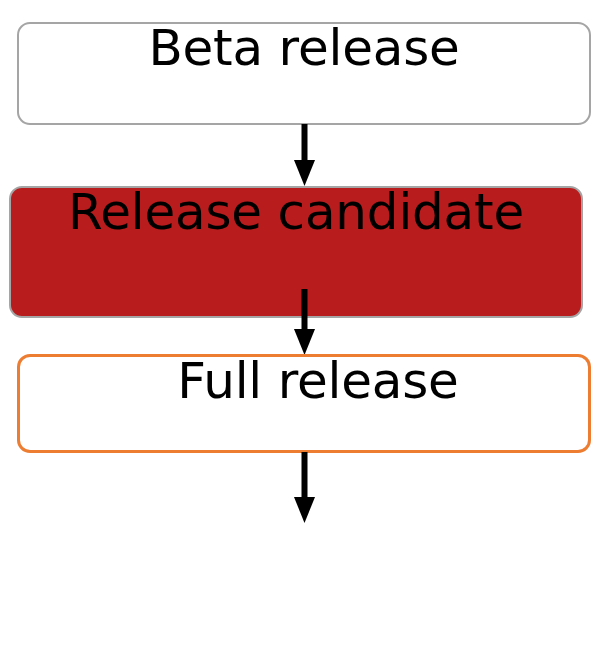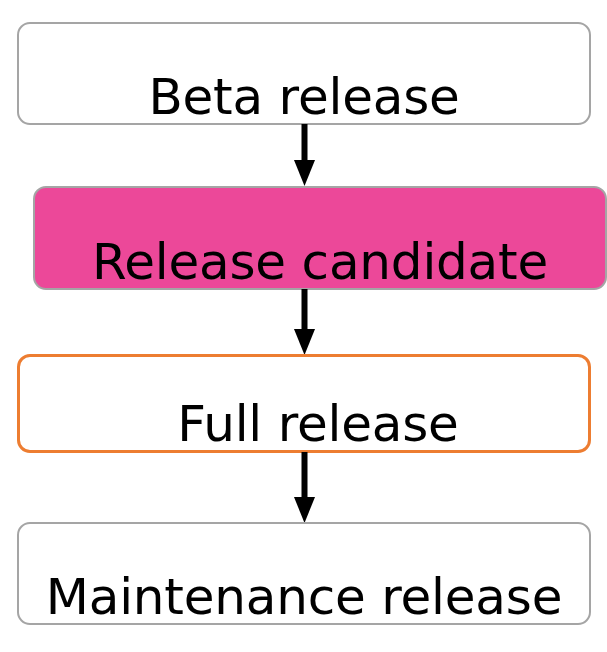--- a/index.html
+++ b/index.html
@@ -15,21 +15,21 @@
     overflow: hidden;
     font-family: "DejaVu Sans", sans-serif;
   }
   .flow-node {
     position: absolute;
     box-sizing: border-box;
     background: #ffffff;
     border-style: solid;
     border-radius: 13px;
     display: flex;
-    align-items: flex-end;
+    align-items: flex-start;
     justify-content: center;
   }
   .node-label {
     font-family: "DejaVu Sans", sans-serif;
     font-size: 50px;
     font-weight: 400;
     color: #000000;
     line-height: 1;
     letter-spacing: -0.2px;
     white-space: nowrap;
@@ -50,21 +50,21 @@
     <span class="node-label">Beta release</span>
   </div>
 
   <svg class="flow-arrow" id="arrow-0" xmlns="http://www.w3.org/2000/svg" width="21" height="62" viewBox="0 0 21 62" style="left: 293.5px; top: 124px;">
     <g class="arrow-geom">
         <rect x="7.5" y="0" width="6" height="38" fill="#000000"></rect>
         <polygon points="0,36 21,36 10.5,62" fill="#000000"></polygon>
       </g>
   </svg>
 
-  <div class="flow-node" id="node-1" style="left: 33px; top: 186px; width: 574px; height: 104px; border-color: rgb(165, 165, 165); border-width: 2.5px; background: #ec4899;">
+  <div class="flow-node" id="node-1" style="left: 9px; top: 186px; width: 574px; height: 132px; border-color: rgb(165, 165, 165); border-width: 2.5px; background: #b91c1c;">
     <span class="node-label">Release candidate</span>
   </div>
 
   <svg class="flow-arrow" id="arrow-1" xmlns="http://www.w3.org/2000/svg" width="21" height="66" viewBox="0 0 21 66" style="left: 293.5px; top: 289px;">
     <g class="arrow-geom">
         <rect x="7.5" y="0" width="6" height="42" fill="#000000"></rect>
         <polygon points="0,40 21,40 10.5,66" fill="#000000"></polygon>
       </g>
   </svg>
 
@@ -72,17 +72,14 @@
     <span class="node-label">Full release</span>
   </div>
 
   <svg class="flow-arrow" id="arrow-2" xmlns="http://www.w3.org/2000/svg" width="21" height="71" viewBox="0 0 21 71" style="left: 293.5px; top: 452px;">
     <g class="arrow-geom">
         <rect x="7.5" y="0" width="6" height="47" fill="#000000"></rect>
         <polygon points="0,45 21,45 10.5,71" fill="#000000"></polygon>
       </g>
   </svg>
 
-  <div class="flow-node" id="node-3" style="left: 17px; top: 522px; width: 574px; height: 103px; border-color: rgb(165, 165, 165); border-width: 2.5px; background: rgb(255, 255, 255);">
-    <span class="node-label">Maintenance release</span>
-  </div>
 
 </div>
 
 </body></html>

